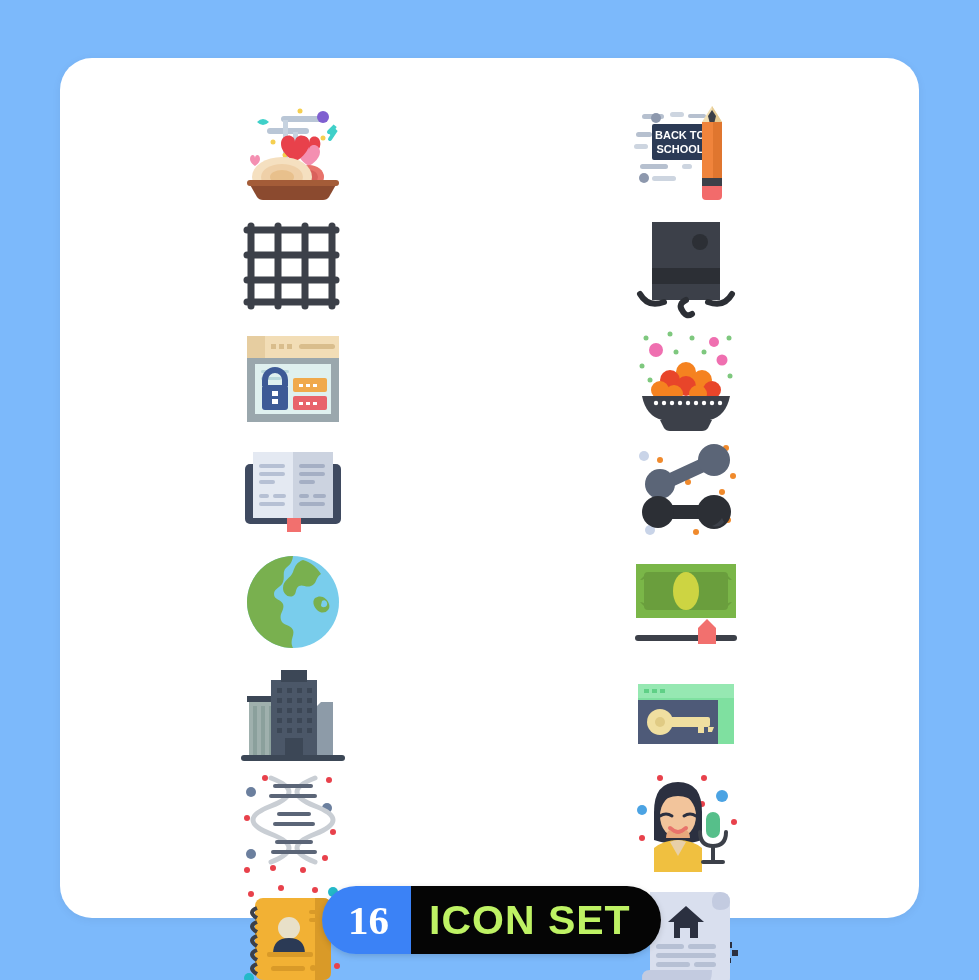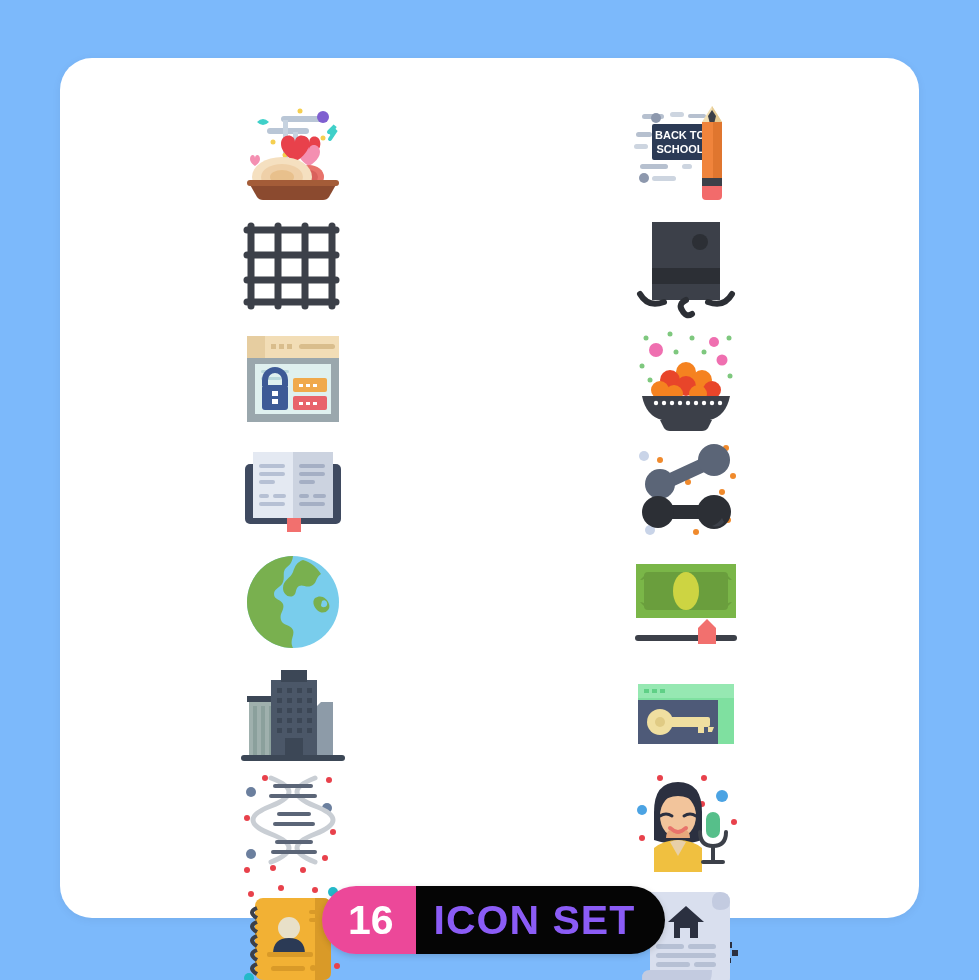--- a/index.html
+++ b/index.html
@@ -62,34 +62,35 @@
     left: 322px;
     top: 886px;
     height: 68px;
     display: flex;
     align-items: stretch;
     border-radius: 34px;
     overflow: hidden;
     box-shadow: 0 2px 6px rgba(0,0,0,0.15);
   }
   .banner-count {
-    background: #ec4899;
+    background: #3b82f6;
     color: #ffffff;
     display: flex;
     align-items: center;
     justify-content: center;
     padding: 0 22px 0 26px;
     font-size: 41px;
     font-weight: bold;
     letter-spacing: 0px;
     line-height: 1;
+    font-family: Liberation Serif, serif;
   }
   .banner-label {
     background: #050505;
-    color: #8b5cf6;
+    color: #bef264;
     display: flex;
     align-items: center;
     justify-content: center;
     padding: 0 30px 0 18px;
     font-size: 41px;
     font-weight: bold;
     letter-spacing: 1px;
     line-height: 1;
   }
 </style>

